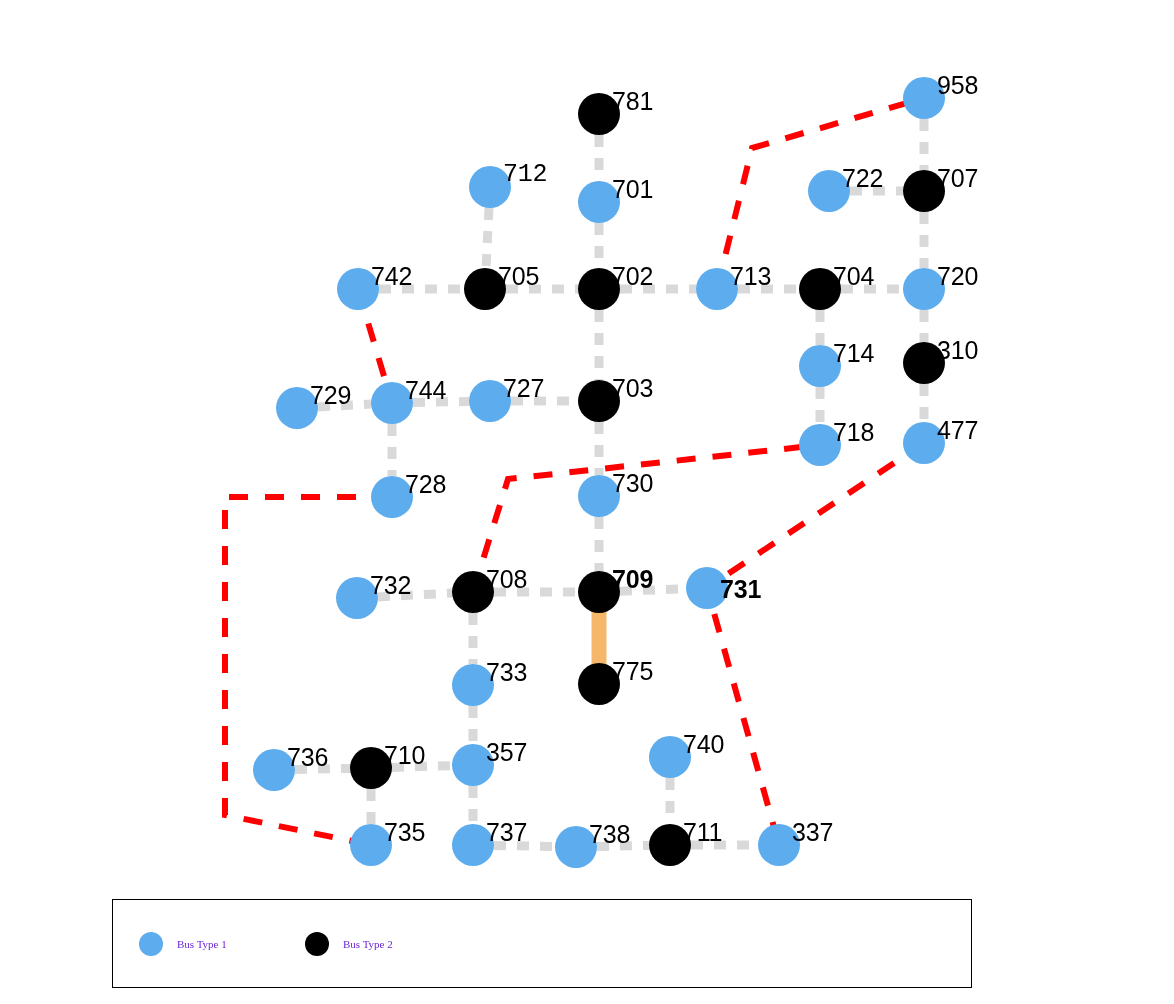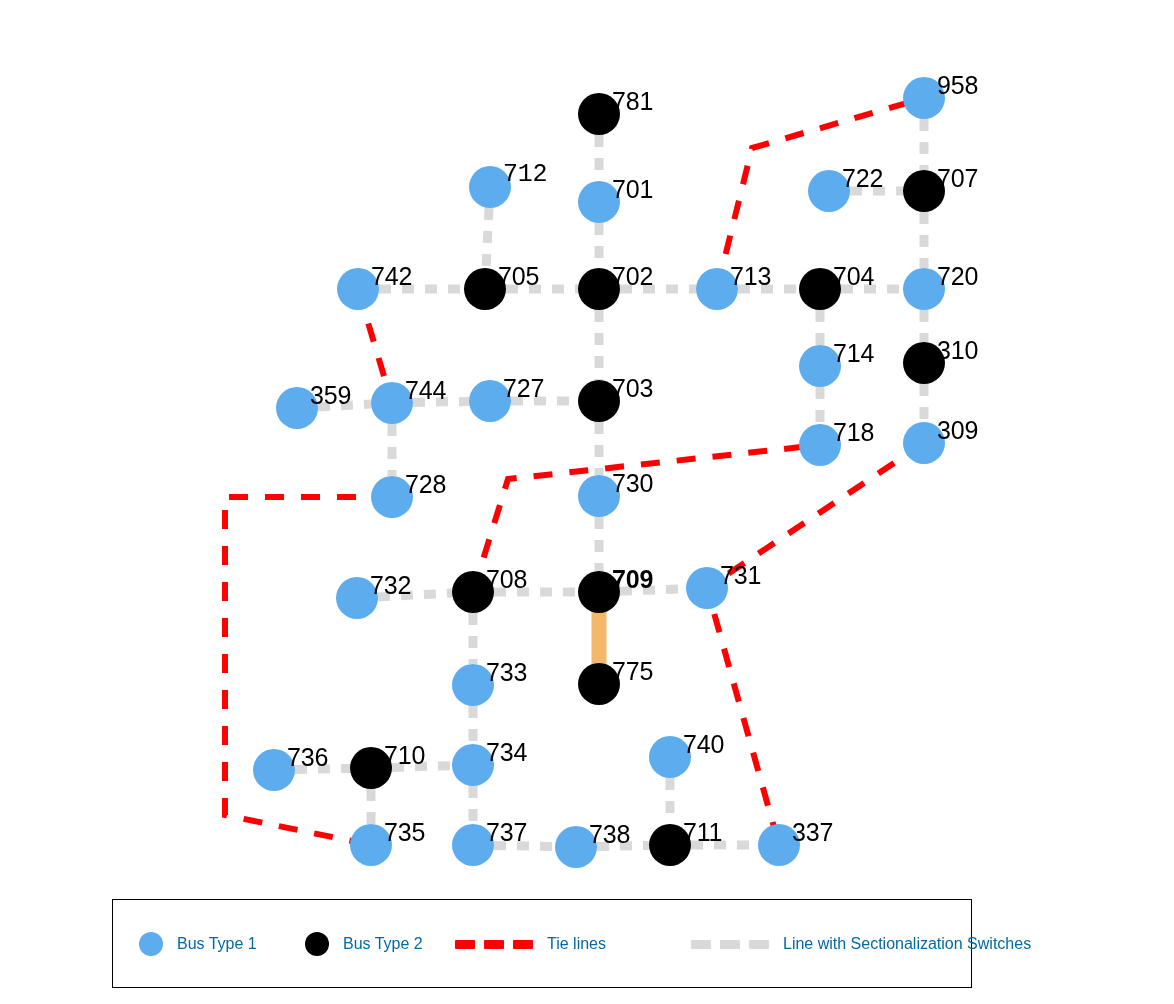--- a/index.html
+++ b/index.html
@@ -54,23 +54,23 @@
   }
   .legend-swatch {
     display: inline-block;
   }
   .legend-dot {
     width: 24px;
     height: 24px;
     border-radius: 50%;
   }
   .legend-label {
-    font-family: Liberation Sans, sans-serif;
-    font-size: 16px;
-    color: #0369a1;
+    font-family: Liberation Serif, serif;
+    font-size: 11px;
+    color: #6d28d9;
     margin-left: 14px;
     white-space: nowrap;
   }
   .legend-dash {
     width: 78px;
     height: 9px;
     position: relative;
   }
   .legend-dash i {
     position: absolute;
@@ -181,64 +181,48 @@
       <div class="bus-label" style="left: 937px; top: 166px;">707</div>
       <div class="bus-label" style="left: 937px; top: 73px;">958</div>
       <div class="bus-label" style="left: 371px; top: 264px;">742</div>
       <div class="bus-label" style="left: 498px; top: 264px;">705</div>
       <div class="bus-label" style="left: 612px; top: 264px;">702</div>
       <div class="bus-label" style="left: 730px; top: 264px;">713</div>
       <div class="bus-label" style="left: 833px; top: 264px;">704</div>
       <div class="bus-label" style="left: 937px; top: 264px;">720</div>
       <div class="bus-label" style="left: 833px; top: 341px;">714</div>
       <div class="bus-label" style="left: 937px; top: 338px;">310</div>
-      <div class="bus-label" style="left: 310px; top: 383px;">359</div>
+      <div class="bus-label" style="left: 310px; top: 383px;">729</div>
       <div class="bus-label" style="left: 405px; top: 378px;">744</div>
       <div class="bus-label" style="left: 503px; top: 376px;">727</div>
       <div class="bus-label" style="left: 612px; top: 376px;">703</div>
       <div class="bus-label" style="left: 833px; top: 420px;">718</div>
-      <div class="bus-label" style="left: 937px; top: 418px;">309</div>
+      <div class="bus-label" style="left: 937px; top: 418px;">477</div>
       <div class="bus-label" style="left: 405px; top: 472px;">728</div>
       <div class="bus-label" style="left: 612px; top: 471px;">730</div>
       <div class="bus-label" style="left: 370px; top: 573px;">732</div>
       <div class="bus-label" style="left: 486px; top: 567px;">708</div>
       <div class="bus-label" style="left: 612px; top: 567px; font-weight: bold;">709</div>
-      <div class="bus-label" style="left: 720px; top: 563px;">731</div>
+      <div class="bus-label" style="left: 720px; top: 577px; font-weight: bold;">731</div>
       <div class="bus-label" style="left: 612px; top: 659px;">775</div>
       <div class="bus-label" style="left: 486px; top: 660px;">733</div>
       <div class="bus-label" style="left: 287px; top: 745px;">736</div>
       <div class="bus-label" style="left: 384px; top: 743px; text-align: right;">710</div>
-      <div class="bus-label" style="left: 486px; top: 740px;">734</div>
+      <div class="bus-label" style="left: 486px; top: 740px;">357</div>
       <div class="bus-label" style="left: 683px; top: 732px;">740</div>
       <div class="bus-label" style="left: 384px; top: 820px;">735</div>
       <div class="bus-label" style="left: 486px; top: 820px;">737</div>
       <div class="bus-label" style="left: 589px; top: 822px;">738</div>
       <div class="bus-label" style="left: 683px; top: 820px;">711</div>
       <div class="bus-label" style="left: 792px; top: 820px;">337</div>
     </div>
 
   <div id="legend-box">
     <div class="legend-item" style="left:26px;">
       <span class="legend-swatch legend-dot" style="background:#5CACEE;"></span>
       <span class="legend-label">Bus Type 1</span>
     </div>
     <div class="legend-item" style="left:192px;">
       <span class="legend-swatch legend-dot" style="background:#000000;"></span>
       <span class="legend-label">Bus Type 2</span>
     </div>
-    <div class="legend-item" style="left:342px;">
-      <span class="legend-swatch legend-dash">
-        <i style="left:0px;background:#FF0000;"></i>
-        <i style="left:29px;background:#FF0000;"></i>
-        <i style="left:58px;background:#FF0000;"></i>
-      </span>
-      <span class="legend-label">Tie lines</span>
-    </div>
-    <div class="legend-item" style="left:578px;">
-      <span class="legend-swatch legend-dash">
-        <i style="left:0px;background:#D9D9D9;"></i>
-        <i style="left:29px;background:#D9D9D9;"></i>
-        <i style="left:58px;background:#D9D9D9;"></i>
-      </span>
-      <span class="legend-label">Line with Sectionalization Switches</span>
-    </div>
   </div>
 </div>
 
 </body></html>

